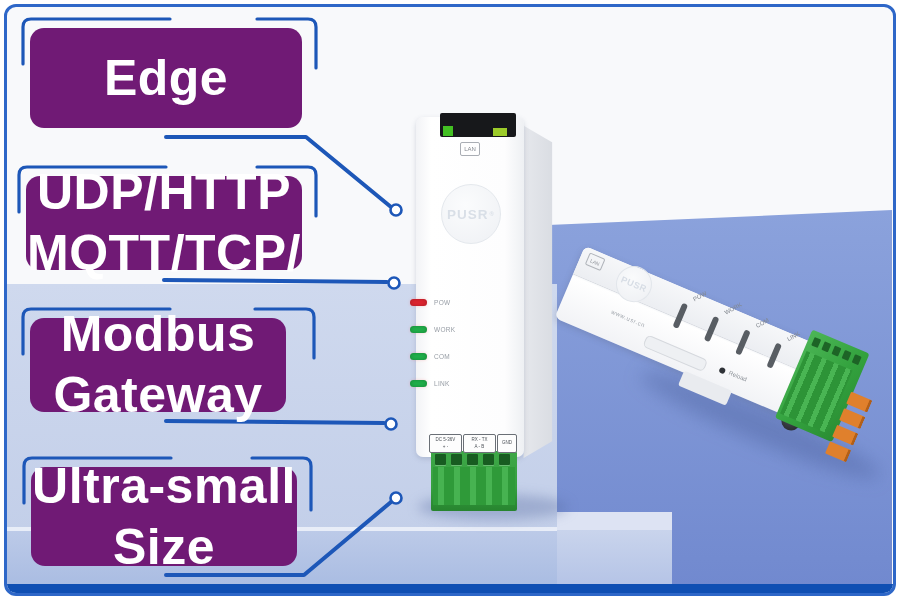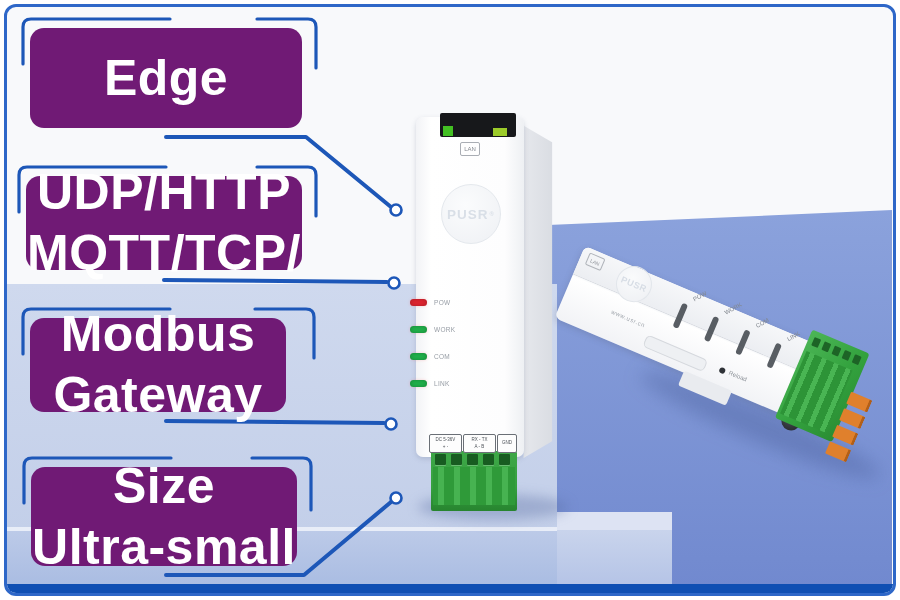--- a/index.html
+++ b/index.html
@@ -140,22 +140,22 @@
   </div>
   <div class="callout-box" style="left:26px;top:176px;width:276px;height:94px;">
     <span>UDP/HTTP</span>
     <span>MQTT/TCP/</span>
   </div>
   <div class="callout-box" style="left:30px;top:318px;width:256px;height:94px;">
     <span>Modbus</span>
     <span>Gateway</span>
   </div>
   <div class="callout-box" style="left:31px;top:467px;width:266px;height:99px;">
+    <span>Ultra-small</span>
     <span>Size</span>
-    <span>Ultra-small</span>
   </div>
 
   <div class="abs rd-shadow"></div>
   <div class="abs rd">
     <div class="rd-body">
       <div class="rd-top"></div>
       <div class="rd-lan">LAN</div>
       <div class="rd-logo">PUSR</div>
       <div class="rd-slot" style="left:112px;"></div>
       <div class="rd-slot" style="left:146px;"></div>

